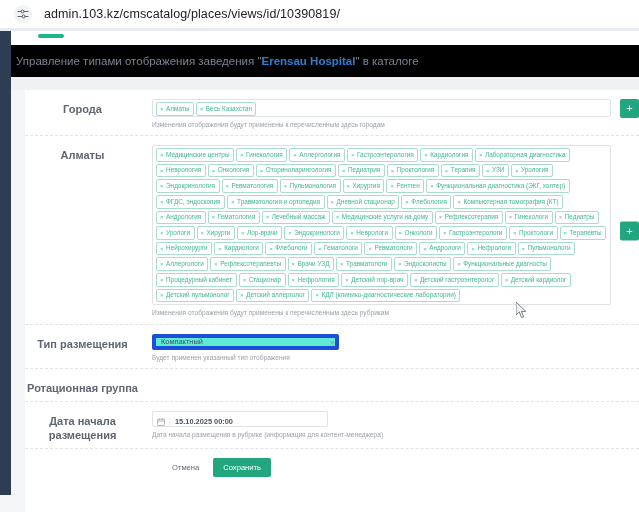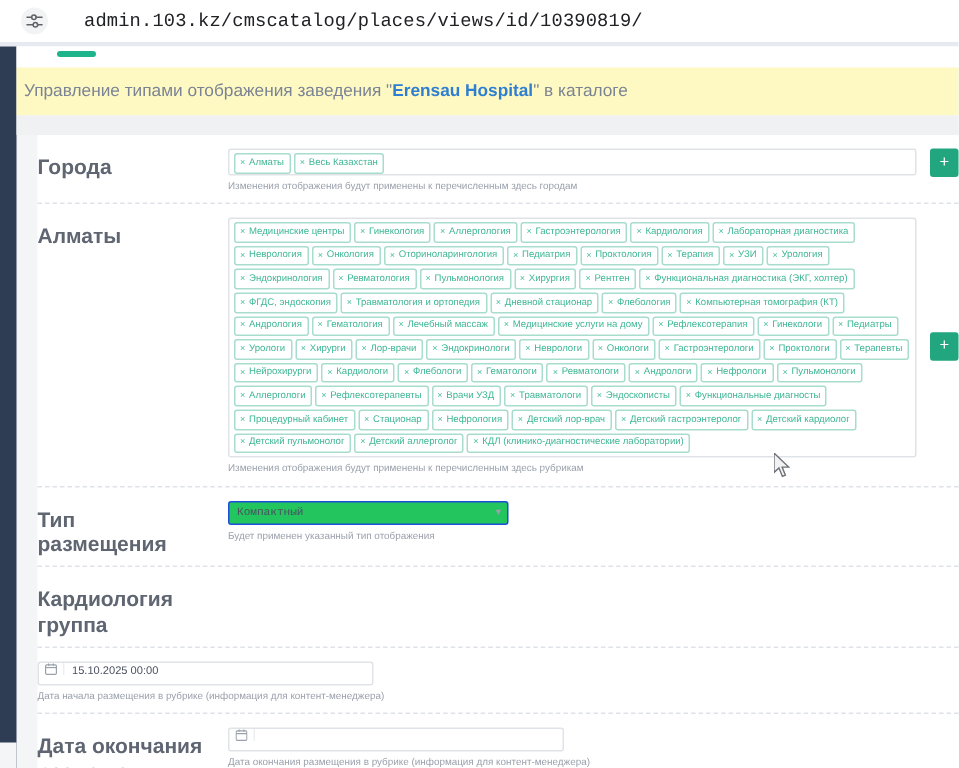--- a/index.html
+++ b/index.html
@@ -18,26 +18,25 @@
     padding-left: 14px;
   }
   .site-settings-icon {
     width: 18px; height: 18px; flex: 0 0 18px;
     border-radius: 50%;
     background: #f1f3f4;
     display: flex; align-items: center; justify-content: center;
   }
   .site-settings-icon svg { display: block; }
   .url-text {
-    margin-left: 24px;
+    margin-left: 12px;
     font-size: 12.5px;
     color: #202124;
     letter-spacing: .1px;
     white-space: nowrap;
-    font-family: Liberation Mono, monospace;
   }
   .chrome-underline {
     position: absolute; left: 0; top: 28px; width: 639px; height: 3px;
     background: #e8eaf1;
   }
 
   
   .app {
     position: absolute; left: 0; top: 31px; width: 639px; height: 481px;
     background: #f4f5f7;
@@ -55,21 +54,21 @@
     position: absolute; left: 11px; top: 0; width: 628px; height: 14px;
     background: #ffffff;
   }
   .tab-indicator {
     position: absolute; left: 27px; top: 3px; width: 26px; height: 4px;
     background: #1fb58c; border-radius: 2px;
   }
 
   .page-title-band {
     position: absolute; left: 11px; top: 14px; width: 628px; height: 32px;
-    background: #fef9c3;
+    background: #000000;
     display: flex; align-items: center;
     padding-left: 5px;
   }
   .page-title {
     font-size: 11.5px; color: #7b8494; white-space: nowrap;
   }
   .page-title .brand { color: #2f7fd1; font-weight: bold; }
   .page-title .quote { color: #7b8494; }
 
   .band-gap {
@@ -86,23 +85,23 @@
   .form-row {
     position: relative;
     display: flex;
     padding: 9px 0 6px 0;
     border-bottom: 1px dashed #dfe2e7;
   }
   .form-row:last-child { border-bottom: none; }
 
   .row-label {
     width: 127px; flex: 0 0 127px;
-    text-align: left;
+    text-align: center;
     padding-right: 12px;
-    font-size: 14px;
+    font-size: 11px;
     font-weight: bold;
     color: #5f6672;
     padding-top: 4px;
     line-height: 1.2;
   }
   .row-field { flex: 1 1 auto; position: relative; padding-right: 28px; }
 
   .help-text {
     font-size: 6.6px; color: #9aa1ac; margin-top: 4px; line-height: 1.3;
   }
@@ -142,38 +141,37 @@
     cursor: pointer;
   }
   .add-btn.mid { top: 50%; transform: translateY(-50%); }
 
   
   .select-wrap {
     position: relative;
     width: 187px;
   }
   .select-box {
-    border: 1px solid #1d4ed8; border-radius: 2px;
+    border: 4px solid #1d4ed8; border-radius: 2px;
     height: 16px;
     display: flex; align-items: center;
     padding: 0 14px 0 5px;
     font-size: 7.4px; color: #4a5160;
-    background: #22c55e;
-    font-family: Liberation Mono, monospace;
+    background: #5eead4;
   }
   .caret {
     position: absolute; right: 5px; top: 50%; transform: translateY(-50%);
     font-size: 7px; color: #9aa1ac; line-height: 1;
   }
 
   
   .date-wrap {
-    position: relative; width: 224px;
+    position: relative; width: 176px;
     border: 1px solid #dfe3e8; border-radius: 2px;
-    height: 16px; display: flex; align-items: flex-start; background: #fff;
+    height: 16px; display: flex; align-items: flex-end; background: #fff; font-weight: bold;
   }
   .cal-addon {
     width: 17px; flex: 0 0 17px;
     border-right: 1px solid #eceff2;
     display: flex; align-items: center; justify-content: center;
   }
   .cal-addon svg { display: block; }
   .date-value {
     flex: 1 1 auto; display: flex; align-items: center;
     padding-left: 5px; font-size: 7.4px; color: #4a5160;
@@ -529,57 +527,41 @@
       <div class="row-field">
         <div class="select-wrap">
           <div class="select-box">Компактный</div>
           <span class="caret">▾</span>
         </div>
         <div class="help-text">Будет применен указанный тип отображения</div>
       </div>
     </div>
 
     <div class="form-row">
-      <div class="row-label">Кардиология группа</div>
+      <div class="row-label">Ротационная группа</div>
     </div>
 
     <div class="form-row">
+      <div class="row-label">Дата начала размещения</div>
       <div class="row-field">
         <div class="date-wrap">
           <span class="cal-addon">
             <svg width="8" height="8" viewBox="0 0 10 10">
               <rect x="0.5" y="1.5" width="9" height="8" rx="1" fill="none" stroke="#9aa1ac" stroke-width="1"></rect>
               <line x1="0.5" y1="3.8" x2="9.5" y2="3.8" stroke="#9aa1ac" stroke-width="1"></line>
               <line x1="3" y1="0.5" x2="3" y2="2.3" stroke="#9aa1ac" stroke-width="1"></line>
               <line x1="7" y1="0.5" x2="7" y2="2.3" stroke="#9aa1ac" stroke-width="1"></line>
             </svg>
           </span>
           <span class="date-value" placeholder="">15.10.2025 00:00</span>
         </div>
         <div class="help-text">Дата начала размещения в рубрике (информация для контент-менеджера)</div>
       </div>
     </div>
 
-    <div class="form-row">
-      <div class="row-label">Дата окончания размещения</div>
-      <div class="row-field">
-        <div class="date-wrap">
-          <span class="cal-addon">
-            <svg width="8" height="8" viewBox="0 0 10 10">
-              <rect x="0.5" y="1.5" width="9" height="8" rx="1" fill="none" stroke="#9aa1ac" stroke-width="1"></rect>
-              <line x1="0.5" y1="3.8" x2="9.5" y2="3.8" stroke="#9aa1ac" stroke-width="1"></line>
-              <line x1="3" y1="0.5" x2="3" y2="2.3" stroke="#9aa1ac" stroke-width="1"></line>
-              <line x1="7" y1="0.5" x2="7" y2="2.3" stroke="#9aa1ac" stroke-width="1"></line>
-            </svg>
-          </span>
-          <span class="date-value empty" placeholder=""></span>
-        </div>
-        <div class="help-text">Дата окончания размещения в рубрике (информация для контент-менеджера)</div>
-      </div>
-    </div>
 
     <div class="actions-row">
       <button class="btn-cancel">Отмена</button>
       <button class="btn-save">Сохранить</button>
     </div>
 
   </div>
 
   <svg class="cursor" viewBox="0 0 12 17">
     <polygon points="0,0 0,13 3.3,10 5.6,15.6 7.6,14.8 5.4,9.4 9.8,9.4" fill="#f2f2f2" stroke="#6b7078" stroke-width="0.9"></polygon>

